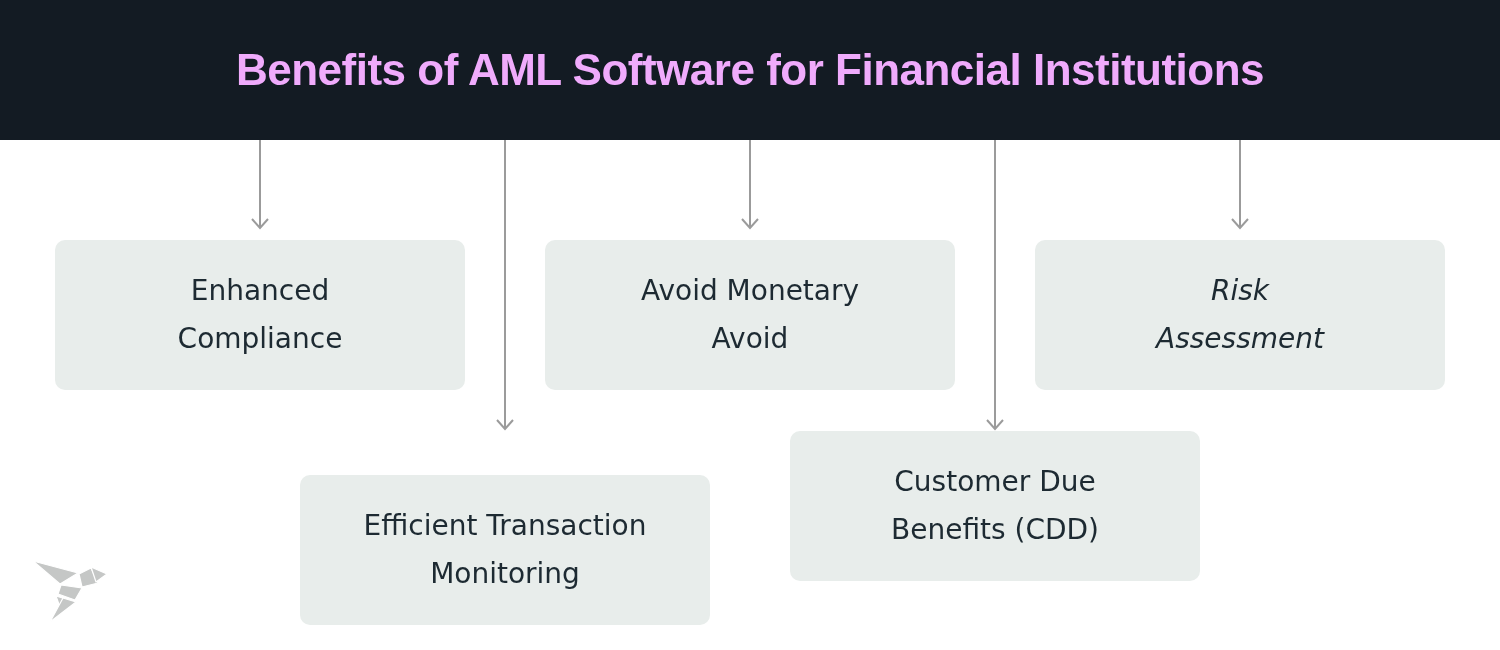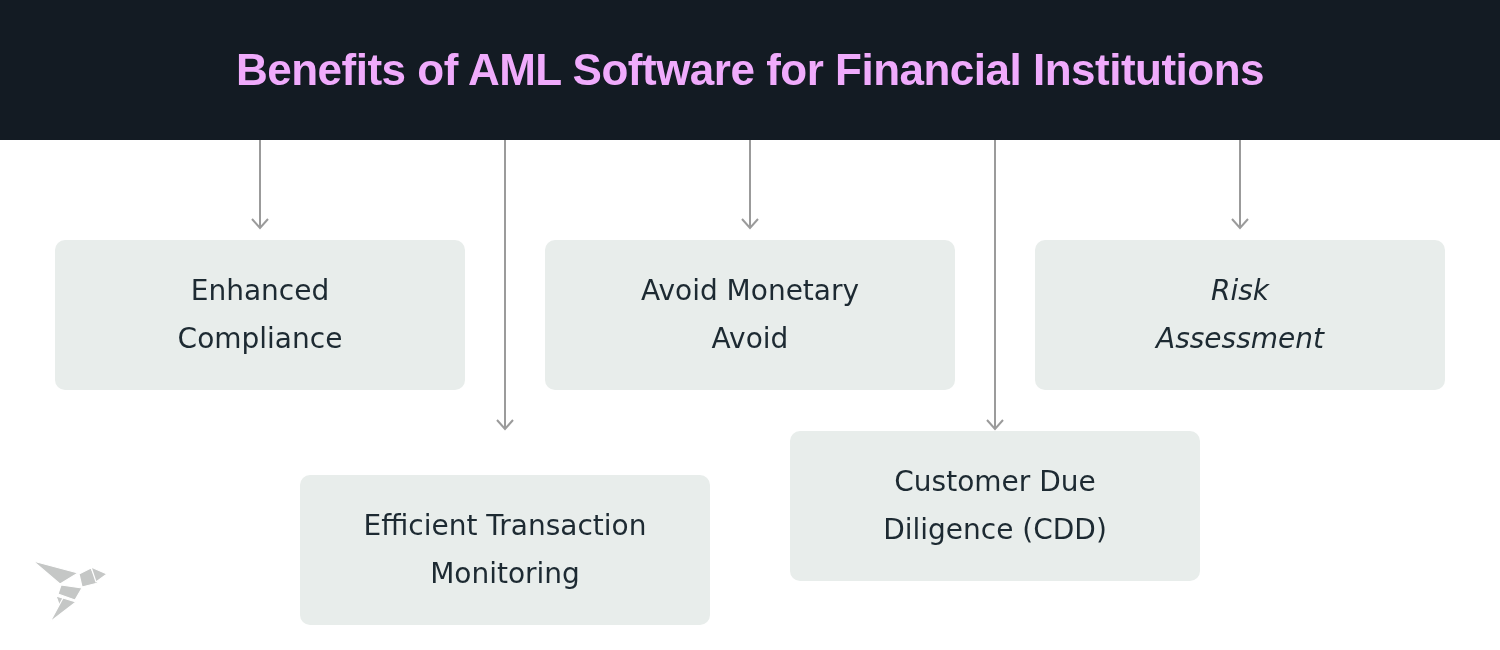--- a/index.html
+++ b/index.html
@@ -121,21 +121,21 @@
     <div class="box-line">Risk</div>
     <div class="box-line">Assessment</div>
   </div>
 
   <div class="benefit-box box-4">
     <div class="box-line">Efficient Transaction</div>
     <div class="box-line">Monitoring</div>
   </div>
   <div class="benefit-box box-5">
     <div class="box-line">Customer Due</div>
-    <div class="box-line">Diligence (CDD)</div>
+    <div class="box-line">Benefits (CDD)</div>
   </div>
 
   <svg class="logo" viewBox="0 0 90 72">
     <g fill="#c5c7c6" stroke="#ffffff" stroke-width="1.2" stroke-linejoin="round">
 
       <polygon points="8,8 53,20 35,31"></polygon>
 
       <polygon points="54,21 66,15 73,30 57,34"></polygon>
 
       <polygon points="66,14 82,21 71,29"></polygon>

